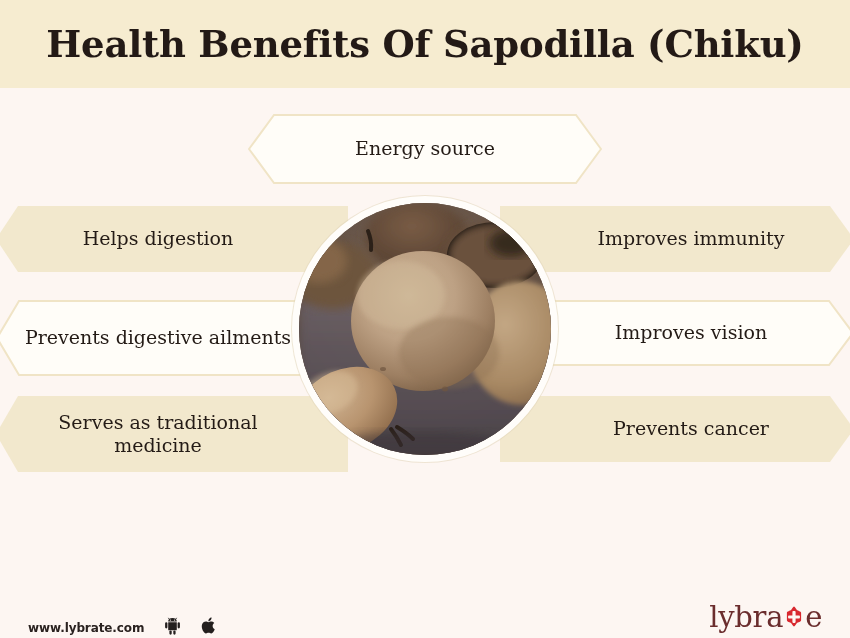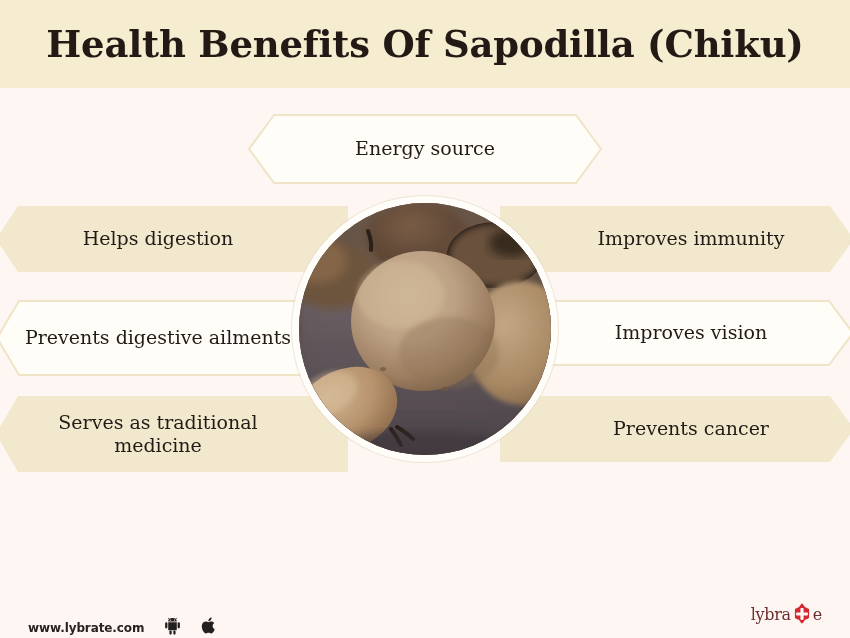--- a/index.html
+++ b/index.html
@@ -163,21 +163,21 @@
   }
   .store-icon { display: block; }
 
   .brand {
     position: absolute;
     right: 28px;
     top: 8px;
     display: flex;
     align-items: center;
     font-family: "DejaVu Serif", serif;
-    font-size: 16px;
+    font-size: 29px;
     color: #6b2d2d;
     letter-spacing: -0.3px;
   }
   .brand .b-a { color: #6b2d2d; }
   .brand .b-mark {
     display: inline-block;
     margin: 0 -1px;
     position: relative;
     top: 2px;
   }

